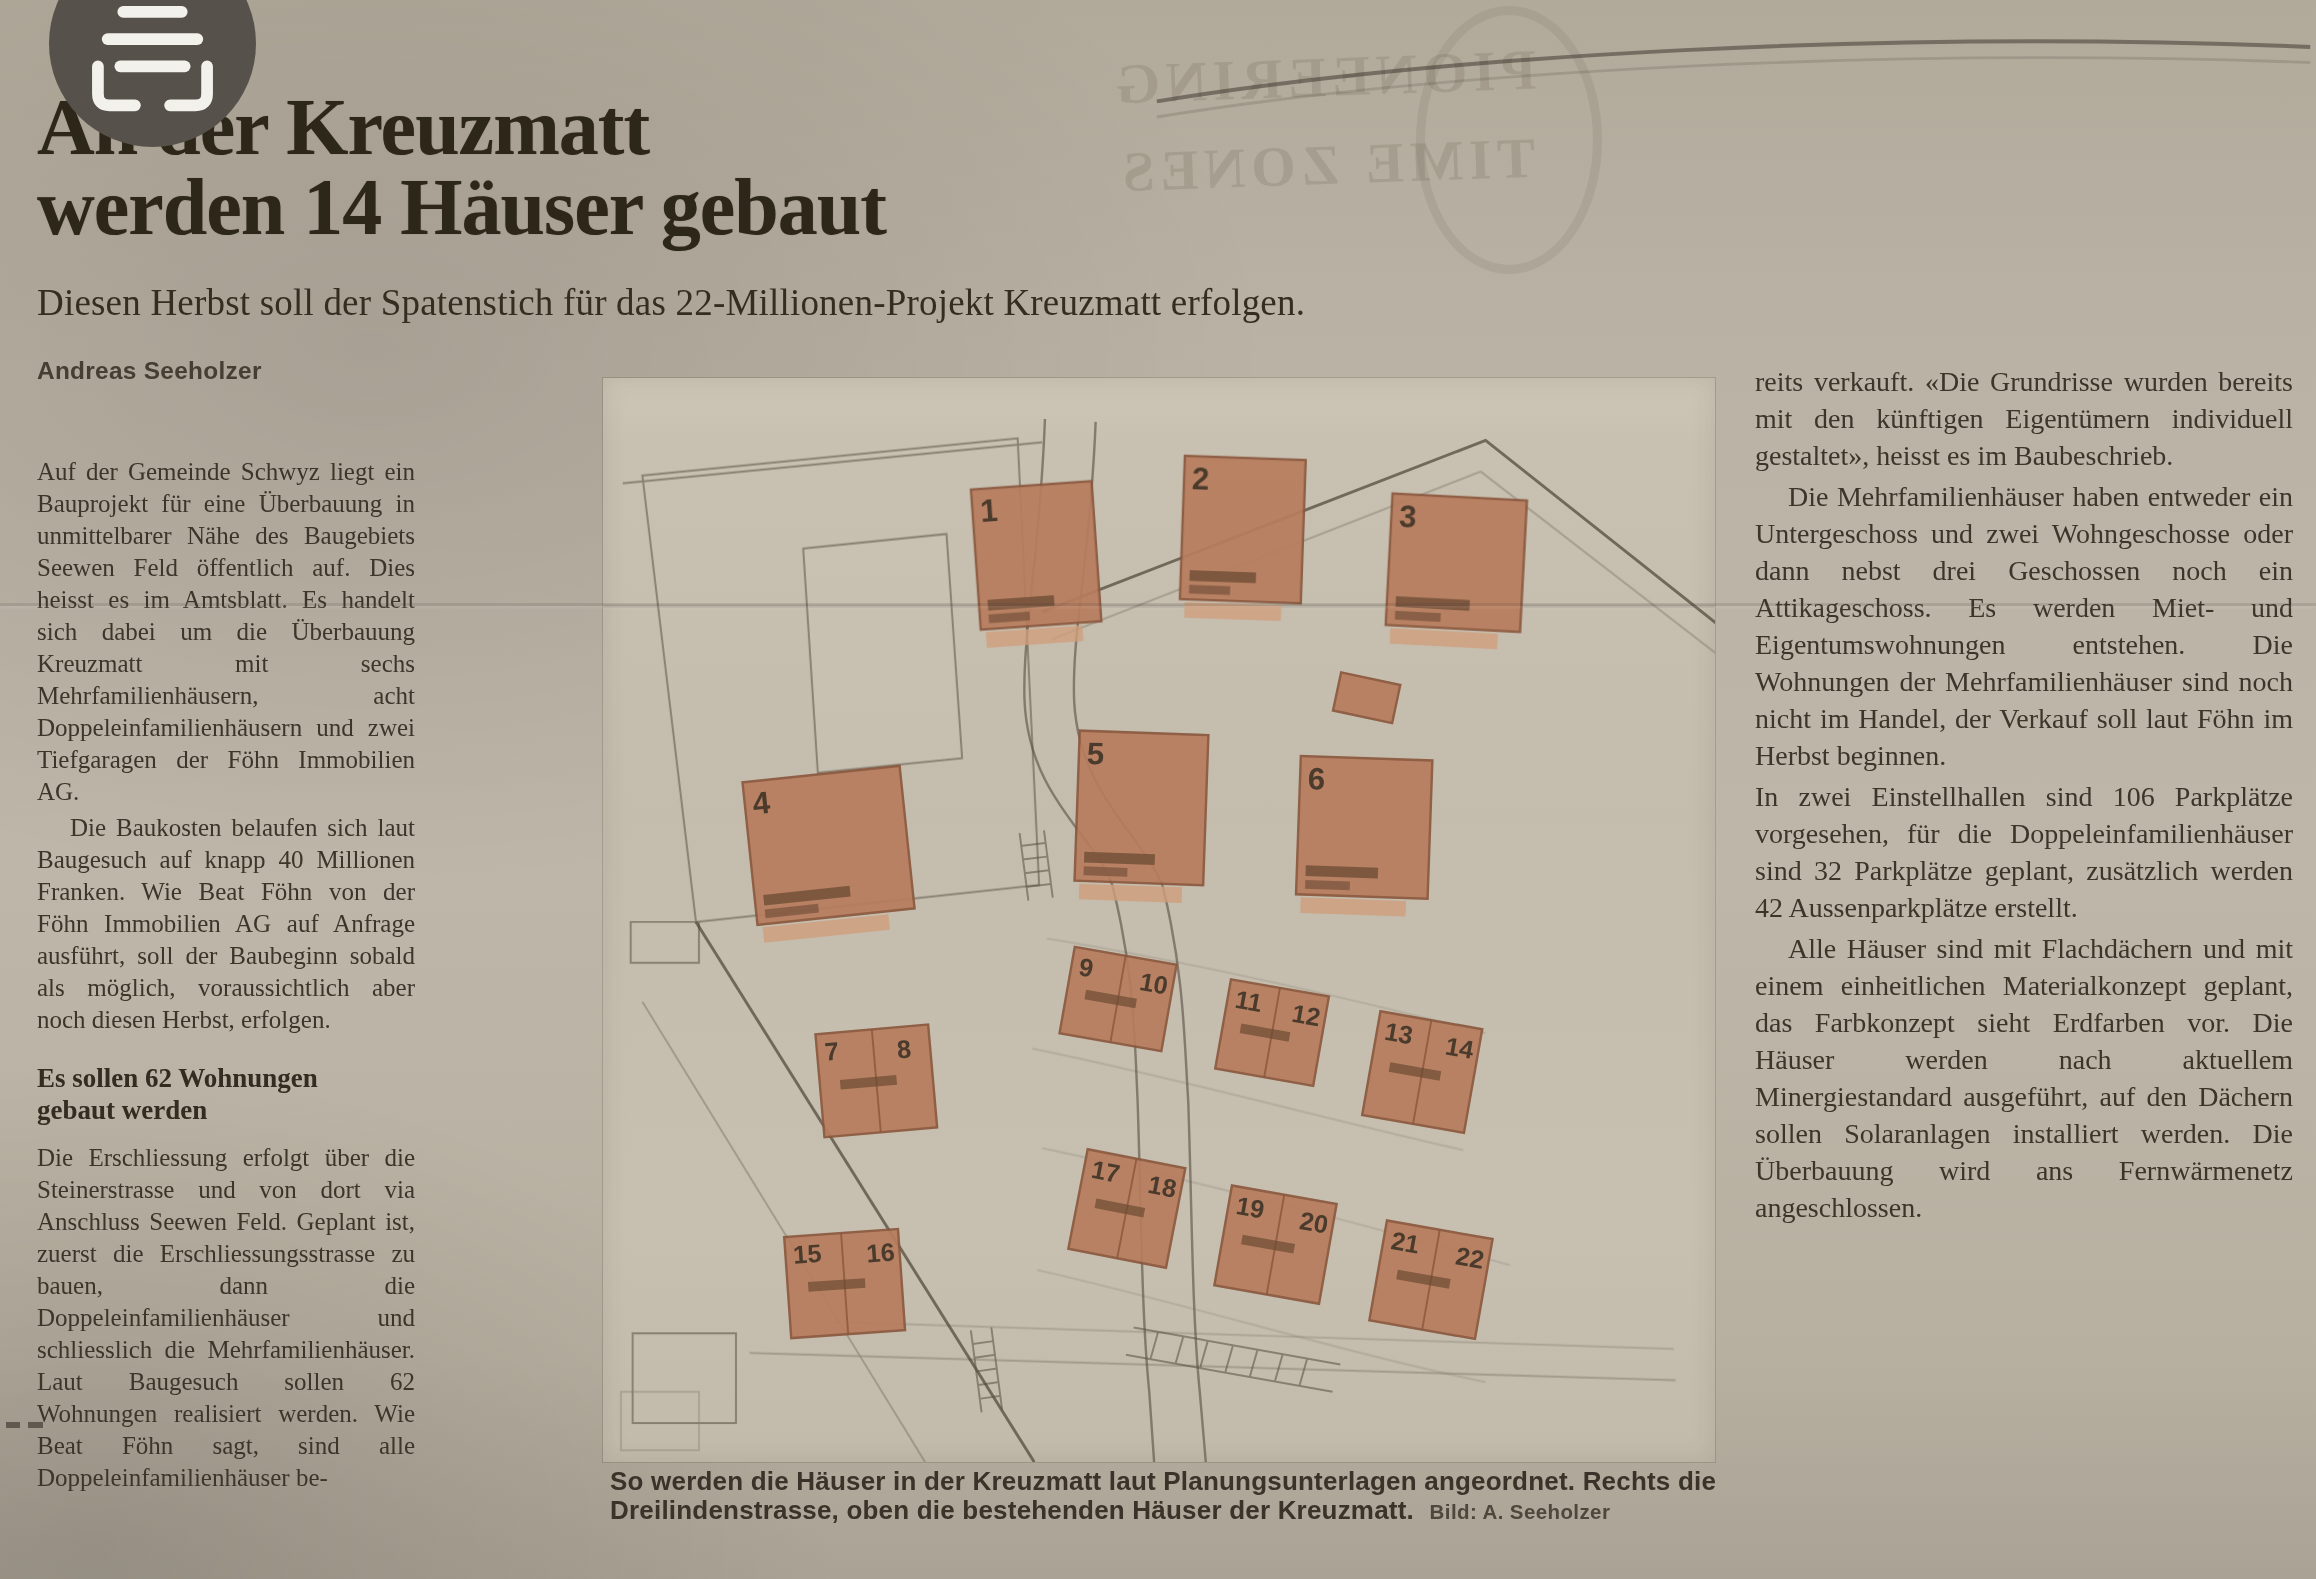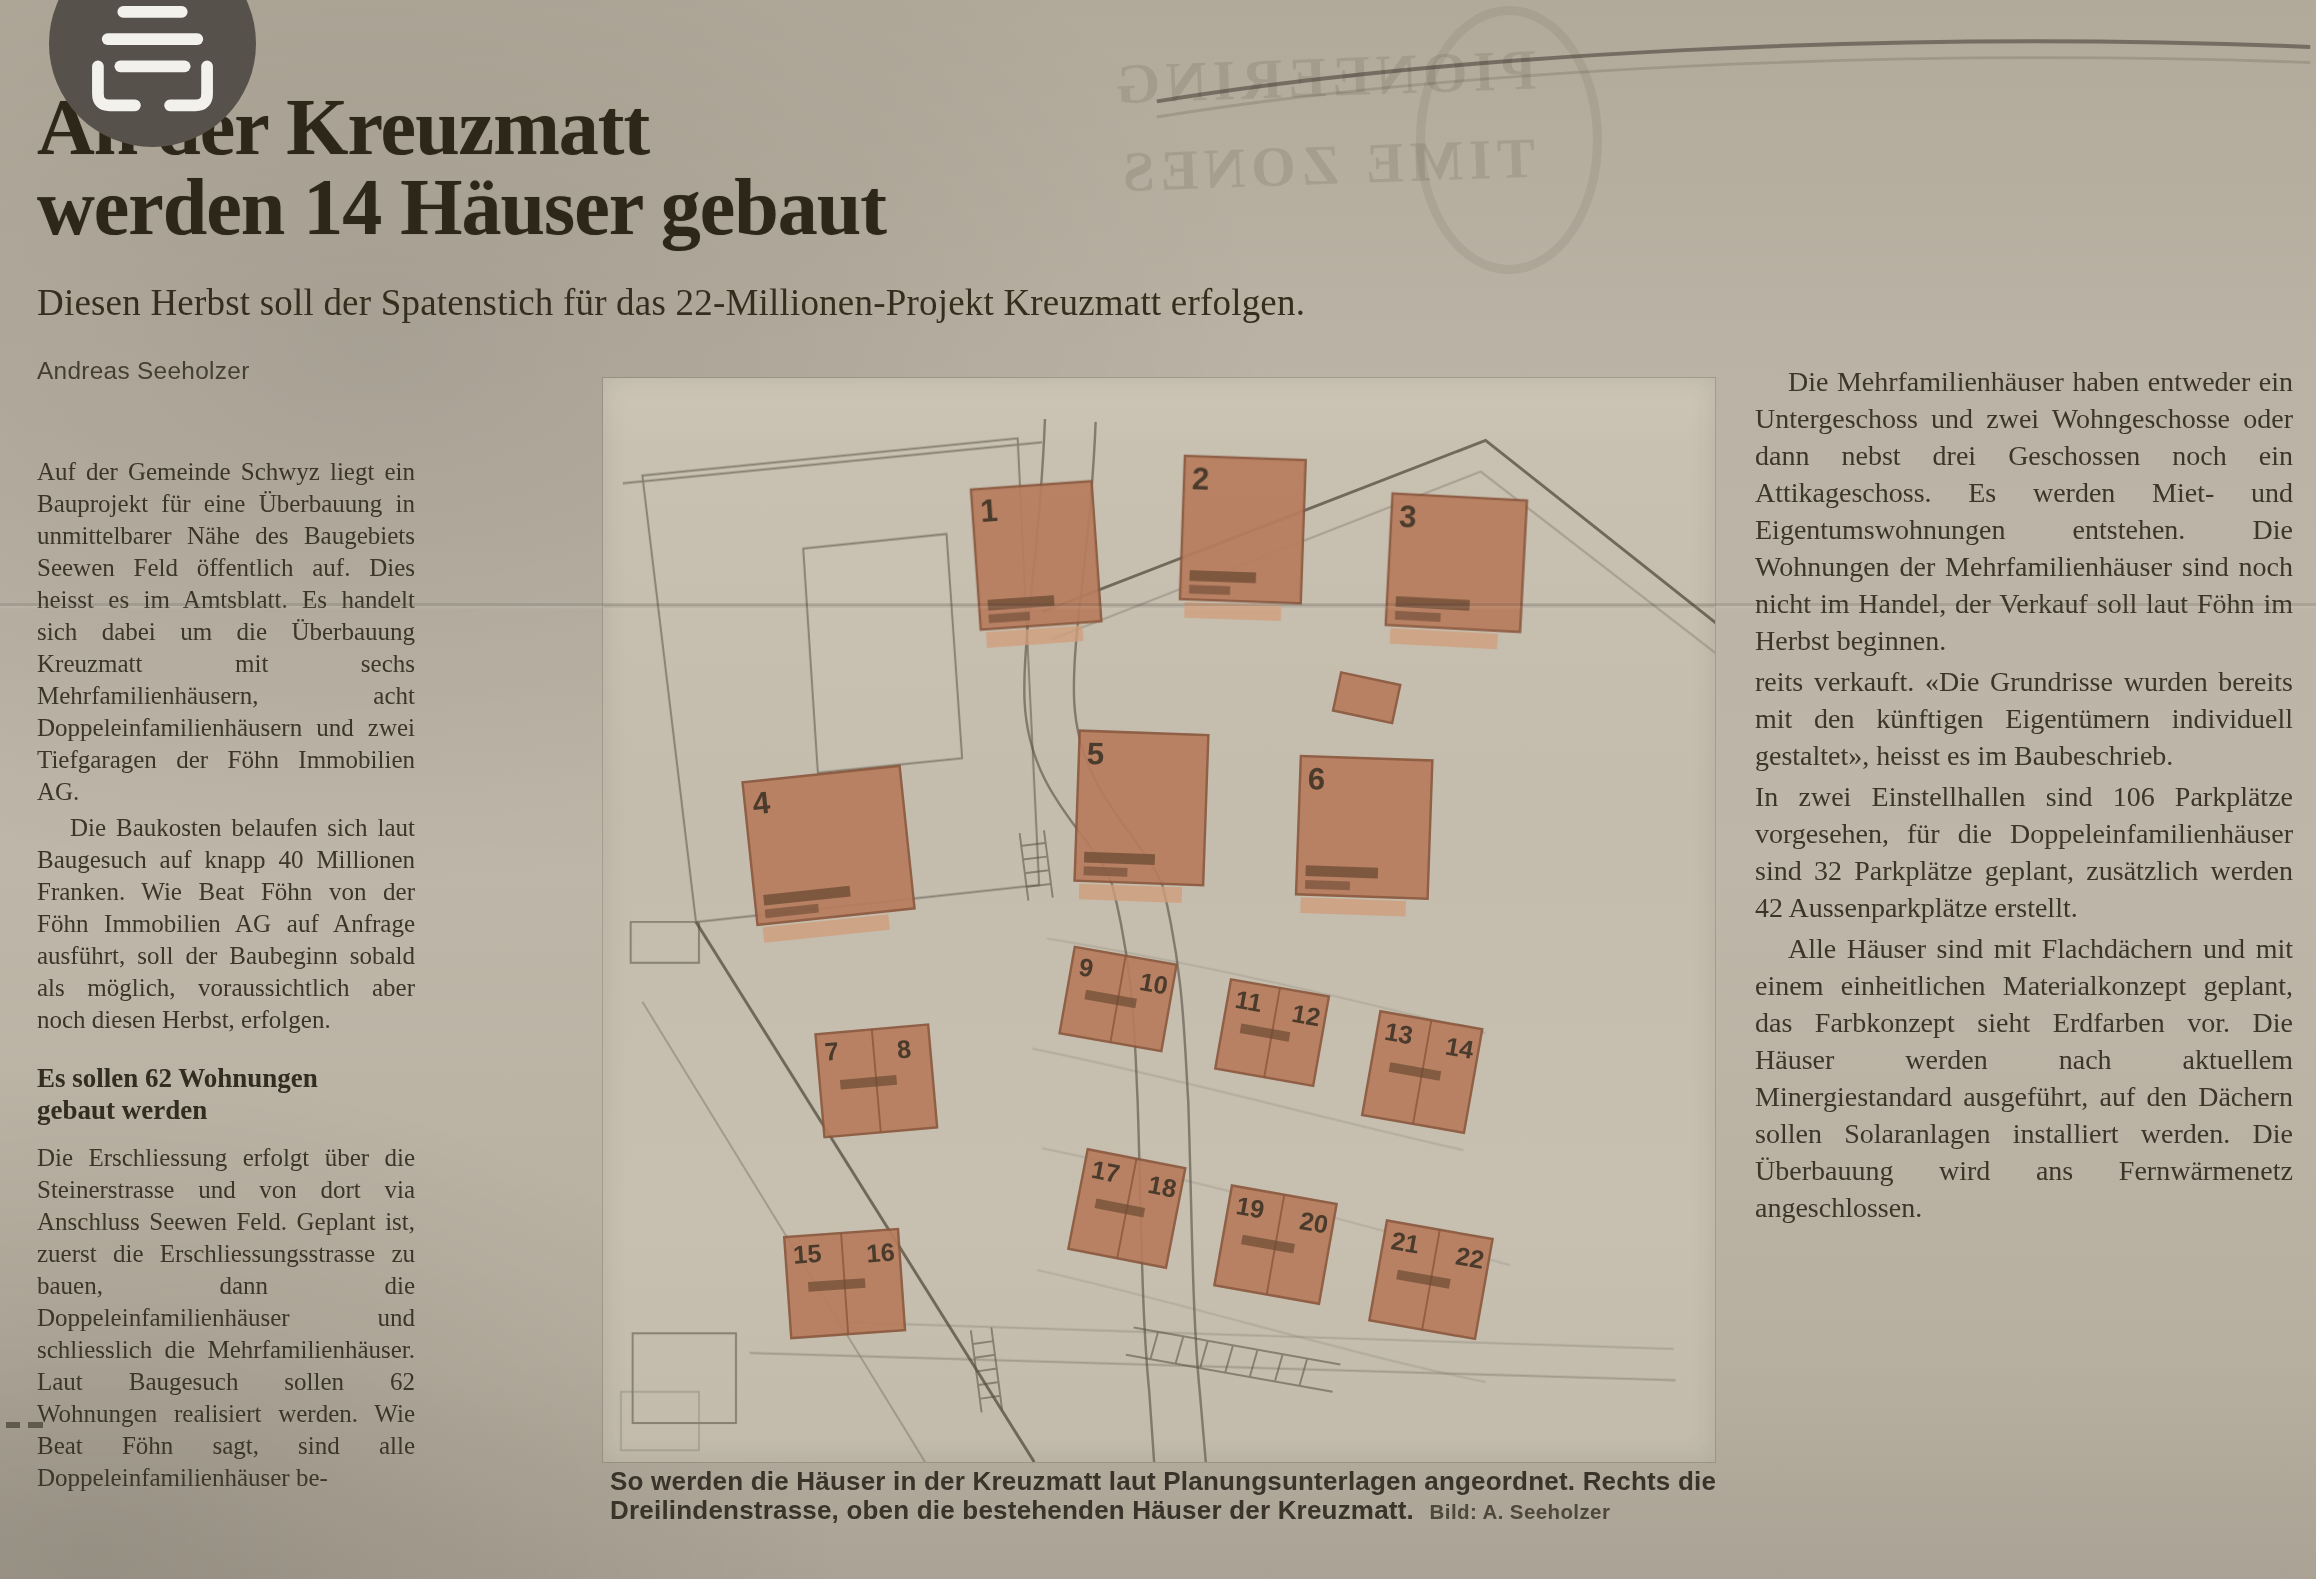--- a/index.html
+++ b/index.html
@@ -16,21 +16,21 @@
     background:#56524b;z-index:30;border:none;display:flex;align-items:flex-end;justify-content:center;cursor:pointer;}
   .ocr-btn svg{margin-bottom:27px;}
   
   .headline{position:absolute;left:37px;top:33px;width:1365px;
     font-size:80px;line-height:1.0;font-weight:700;letter-spacing:-1px;color:#2d2719;
     white-space:pre-line;z-index:5;text-shadow:0 0 1px rgba(45,39,25,.4);}
   .deck{position:absolute;left:37px;top:281px;width:1638px;
     font-size:37px;font-weight:500;color:#352e1f;letter-spacing:0.2px;z-index:5;}
   .byline{position:absolute;left:37px;top:357px;width:390px;
     font-family:"Liberation Sans","DejaVu Sans",sans-serif;
-    font-size:24.4px;font-weight:400;color:#453e32;letter-spacing:0.3px;}
+    font-size:24.4px;font-weight:700;color:#453e32;letter-spacing:0.3px;}
   
   .col{position:absolute;text-align:justify;color:#3c3529;}
   .col-left{left:37px;top:456px;width:378px;font-size:25px;line-height:32px;}
   .col-right{left:1755px;top:363px;width:538px;font-size:28px;line-height:37px;}
   .para{margin:0;}
   .para + .para{margin-top:3.9px;}
   .indent{text-indent:33px;}
   .crosshead{font-weight:700;color:#322c21;white-space:pre-line;text-align:left;
     line-height:1.18;}
   .col-left .crosshead{margin:27px 0 15.6px 0;font-size:27px;}
@@ -89,22 +89,22 @@
 
   <div class="col col-left">
     <p class="para">Auf der Gemeinde Schwyz liegt ein Bauprojekt für eine Überbauung in unmittelbarer Nähe des Baugebiets Seewen Feld öffentlich auf. Dies heisst es im Amtsblatt. Es handelt sich dabei um die Überbauung Kreuzmatt mit sechs Mehrfamilienhäusern, acht Doppeleinfamilienhäusern und zwei Tiefgaragen der Föhn Immobilien AG.</p>
     <p class="para indent">Die Baukosten belaufen sich laut Baugesuch auf knapp 40 Millionen Franken. Wie Beat Föhn von der Föhn Immobilien AG auf Anfrage ausführt, soll der Baubeginn sobald als möglich, voraussichtlich aber noch diesen Herbst, erfolgen.</p>
     <div class="crosshead">Es sollen 62 Wohnungen
 gebaut werden</div>
     <p class="para">Die Erschliessung erfolgt über die Steinerstrasse und von dort via Anschluss Seewen Feld. Geplant ist, zuerst die Erschliessungsstrasse zu bauen, dann die Doppeleinfamilienhäuser und schliesslich die Mehrfamilienhäuser. Laut Baugesuch sollen 62 Wohnungen realisiert werden. Wie Beat Föhn sagt, sind alle Doppeleinfamilienhäuser be-</p>
   </div>
 
   <div class="col col-right">
+    <p class="para">reits verkauft. «Die Grundrisse wurden bereits mit den künftigen Eigentümern individuell gestaltet», heisst es im Baubeschrieb.</p>
     <p class="para indent">Die Mehrfamilienhäuser haben entweder ein Untergeschoss und zwei Wohngeschosse oder dann nebst drei Geschossen noch ein Attikageschoss. Es werden Miet- und Eigentumswohnungen entstehen. Die Wohnungen der Mehrfamilienhäuser sind noch nicht im Handel, der Verkauf soll laut Föhn im Herbst beginnen.</p>
-    <p class="para">reits verkauft. «Die Grundrisse wurden bereits mit den künftigen Eigentümern individuell gestaltet», heisst es im Baubeschrieb.</p>
     <p class="para">In zwei Einstellhallen sind 106 Parkplätze vorgesehen, für die Doppeleinfamilienhäuser sind 32 Parkplätze geplant, zusätzlich werden 42 Aussenparkplätze erstellt.</p>
     <p class="para indent">Alle Häuser sind mit Flachdächern und mit einem einheitlichen Materialkonzept geplant, das Farbkonzept sieht Erdfarben vor. Die Häuser werden nach aktuellem Minergiestandard ausgeführt, auf den Dächern sollen Solaranlagen installiert werden. Die Überbauung wird ans Fernwärmenetz angeschlossen.</p>
   </div>
 
   <figure class="plan" style="margin:0">
     <svg id="plan-svg" width="1112" height="1084" viewBox="0 0 1140 1112">
 
       <g stroke="#564f41" fill="none" stroke-width="2" opacity="0.55">
         <path d="M40,100 L425,62 L447,520 L95,558 Z"></path>
         <path d="M205,175 L352,160 L368,390 L220,405 Z" fill="rgba(255,255,255,0.07)"></path>

